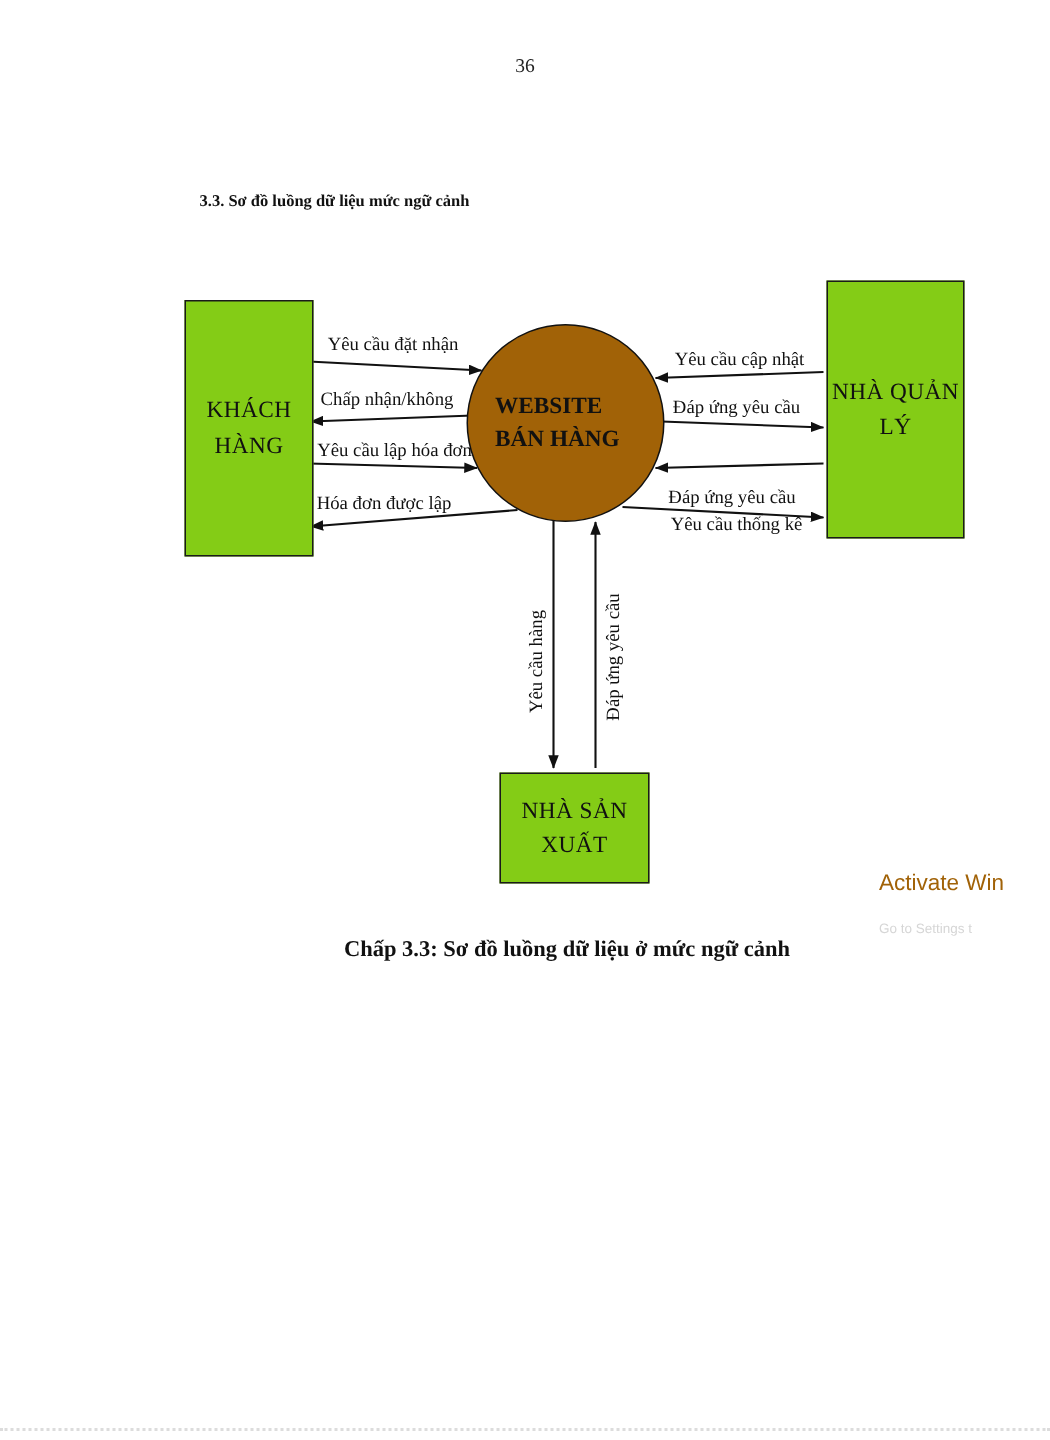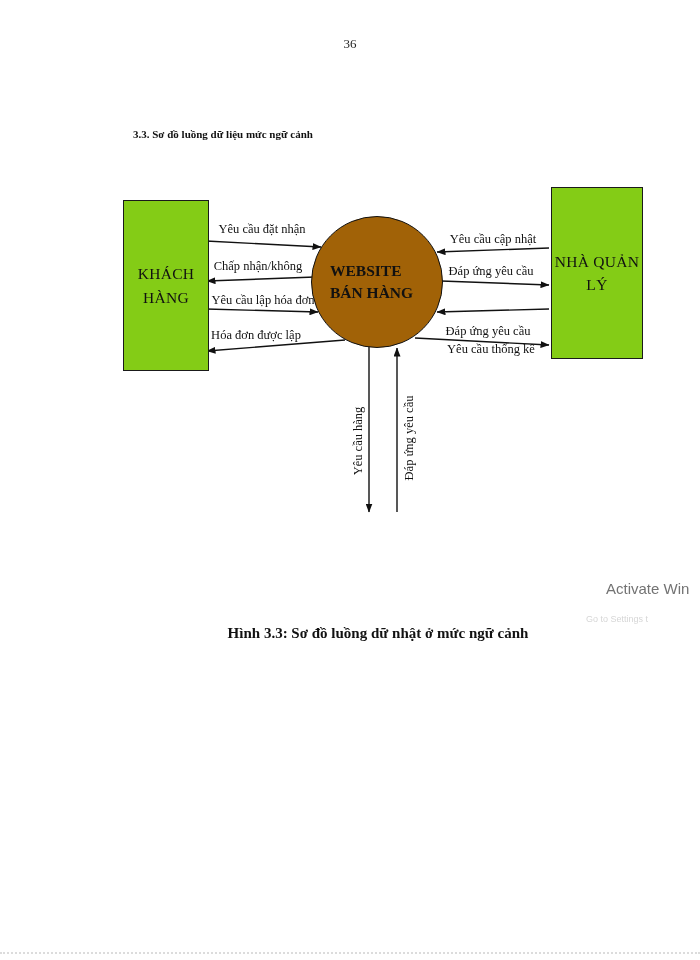--- a/index.html
+++ b/index.html
@@ -38,21 +38,21 @@
   }
   .flow-label-v {
     position:absolute; transform:translate(-50%,-50%) rotate(-90deg);
     font-size:12.5px; white-space:nowrap; color:#111;
   }
   .caption {
     position:absolute; top:625px; left:378px; transform:translateX(-50%);
     font-size:15px; font-weight:bold; white-space:nowrap;
   }
   .watermark { position:absolute; left:586px; top:580px; font-family:"Liberation Sans", sans-serif; }
-  .watermark-line1 { font-size:15px; color:#737373; white-space:nowrap;margin-left:20px; }
+  .watermark-line1 { font-size:15px; color:#a16207; white-space:nowrap; }
   .watermark-line2 { font-size:9px; color:#d6d6d6; white-space:nowrap; margin-top:17px; }
   .bottom-dots {
     position:absolute; left:0; bottom:6px; width:100%;
     border-top:2px dotted #dcdcdc; height:0;
   }
 </style>
 </head>
 <body>
 
 <div class="page">
@@ -87,35 +87,38 @@
   </div>
 
   <div class="process-circle">
     <span>WEBSITE BÁN HÀNG</span>
   </div>
 
   <div class="entity entity-manager">
     <span>NHÀ QUẢN LÝ</span>
   </div>
 
+  <div class="entity entity-producer">
+    <span>NHÀ SẢN XUẤT</span>
+  </div>
 
   <span class="flow-label" style="left:262px; top:222px;">Yêu cầu đặt nhận</span>
   <span class="flow-label" style="left:258px; top:259px;">Chấp nhận/không</span>
   <span class="flow-label" style="left:263px; top:293px;">Yêu cầu lập hóa đơn</span>
   <span class="flow-label" style="left:256px; top:328px;">Hóa đơn được lập</span>
 
   <span class="flow-label" style="left:493px; top:232px;">Yêu cầu cập nhật</span>
   <span class="flow-label" style="left:491px; top:264px;">Đáp ứng yêu cầu</span>
   <span class="flow-label" style="left:491px; top:294px;margin-top:48px;">Yêu cầu thống kê</span>
   <span class="flow-label" style="left:488px; top:324px;">Đáp ứng yêu cầu</span>
 
   <span class="flow-label-v" style="left:358px; top:441px;">Yêu cầu hàng</span>
   <span class="flow-label-v" style="left:409px; top:438px;">Đáp ứng yêu cầu</span>
 
-  <div class="caption">Hình 3.3: Sơ đồ luồng dữ nhật  ở mức ngữ cảnh</div>
+  <div class="caption">Chấp 3.3: Sơ đồ luồng dữ liệu  ở mức ngữ cảnh</div>
 
   <div class="watermark">
     <div class="watermark-line1">Activate Win</div>
     <div class="watermark-line2">Go to Settings t</div>
   </div>
 
   <div class="bottom-dots"></div>
 
 </div>
 

